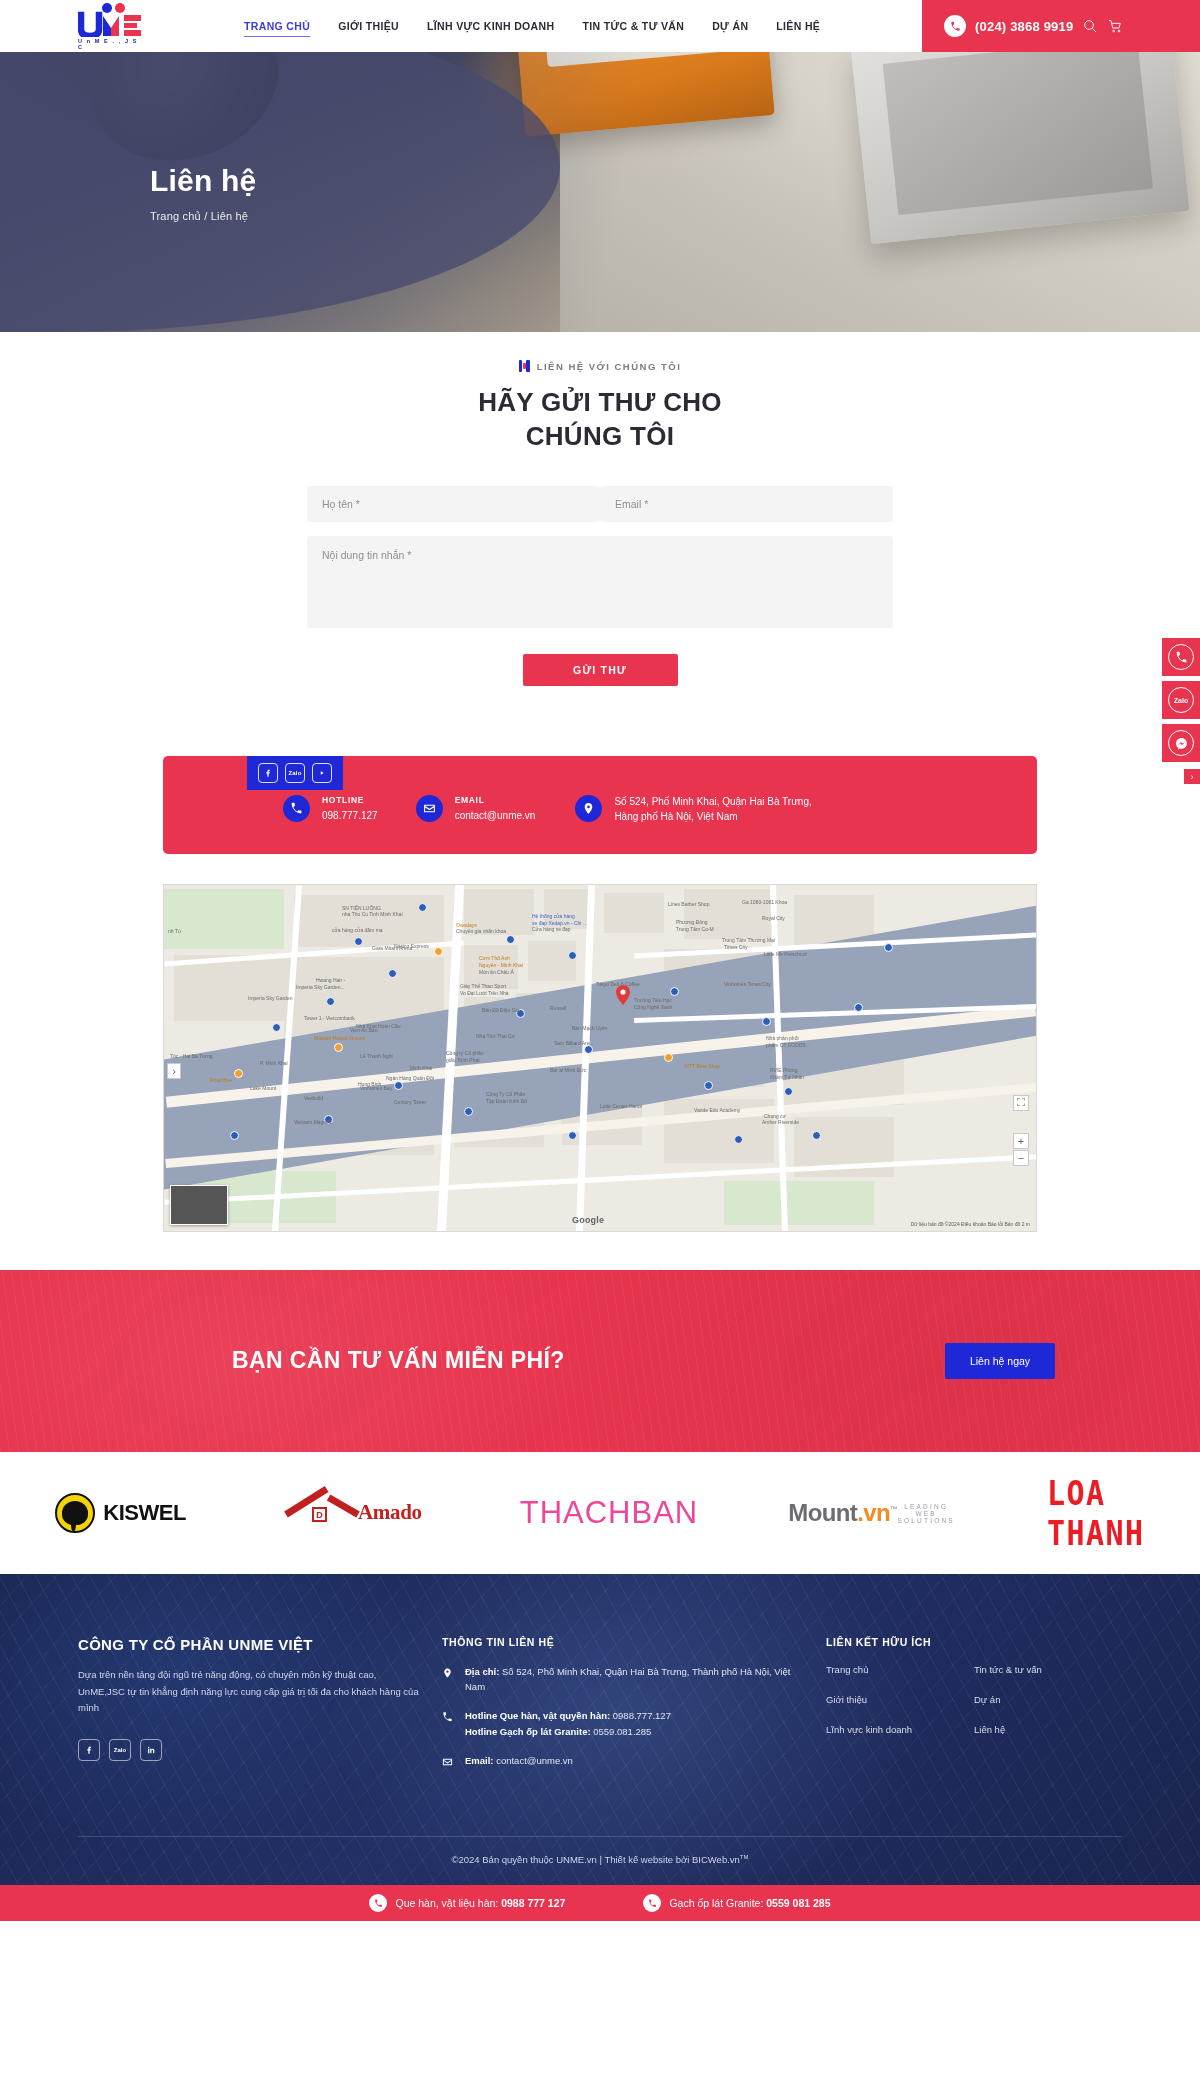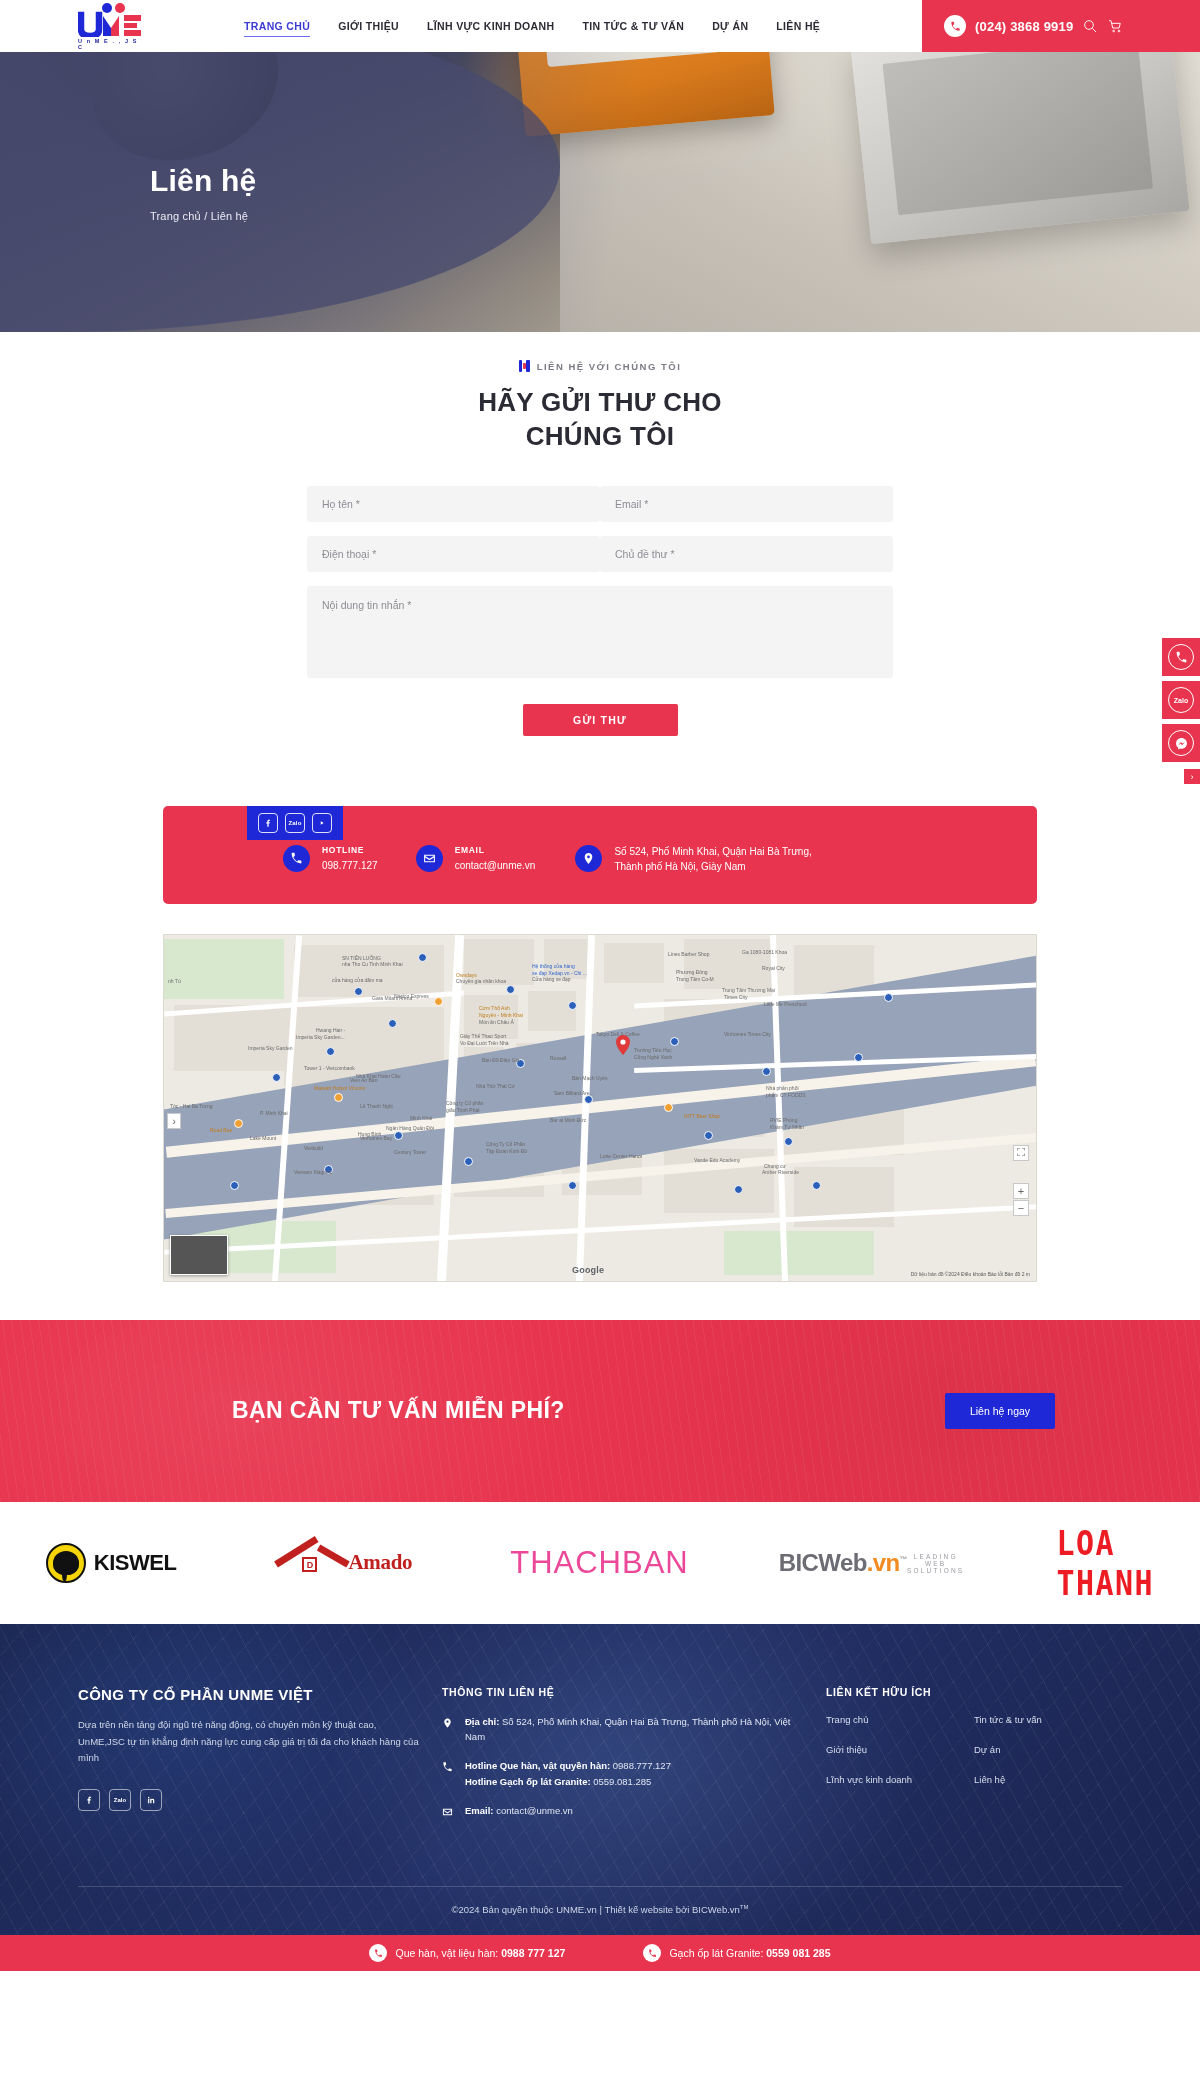--- a/index.html
+++ b/index.html
@@ -546,24 +546,20 @@
   </div>
   <h2 class="sec-title">
     <span>HÃY GỬI THƯ CHO</span><br>
     <span>CHÚNG TÔI</span>
   </h2>
 
   <form class="form-wrap">
     <div class="form-row">
       <input class="field" type="text" placeholder="Họ tên *" style="">
       <input class="field" type="email" placeholder="Email *" style="">
-    </div>
-    <div class="form-row">
-      <input class="field" type="tel" placeholder="Điện thoại *" style="">
-      <input class="field" type="text" placeholder="Chủ đề thư *" style="">
     </div>
     <div class="form-row">
       <textarea class="field" placeholder="Nội dung tin nhắn *" style=""></textarea>
     </div>
     <button class="submit-btn" type="submit">GỬI THƯ</button>
   </form>
 </section>
 
 <section class="info-zone">
   <div class="social-tab">
@@ -606,21 +602,21 @@
       </div>
     </div>
     <div class="info-item i3">
       <span class="info-circ">
         <svg viewBox="0 0 24 24" aria-hidden="true">
             <path d="M12 2C8.1 2 5 5.1 5 9c0 5.2 7 13 7 13s7-7.8 7-13c0-3.9-3.1-7-7-7zm0 9.5A2.5 2.5 0 1 1 12 6.5a2.5 2.5 0 0 1 0 5z"></path>
           </svg>
       </span>
       <div>
         <div class="info-val">Số 524, Phố Minh Khai, Quận Hai Bà Trưng,</div>
-        <div class="info-val">Thành phố Hà Nội, Giày Nam</div>
+        <div class="info-val">Hàng phố Hà Nội, Việt Nam</div>
       </div>
     </div>
   </div>
 </section>
 
 <section class="map-wrap">
   <div class="map-bg"></div>
 
   <div class="map-park" style="left:0px;top:4px;width:120px;height:60px;"></div>
   <div class="map-block" style="left:10px;top:70px;width:110px;height:66px;"></div>
@@ -784,21 +780,21 @@
     <span class="kis-txt">KISWEL</span>
   </div>
   <div class="plogo p-amado">
     <span class="amado-roof">
       <span class="amado-d">D</span>
     </span>
     <span class="amado-txt">Amado</span>
   </div>
   <div class="plogo p-thach">THACHBAN</div>
   <div class="plogo p-bic">
-    <div class="bic-main"><span class="g">BICWeb</span><span class="o">.vn</span><sup>™</sup></div>
+    <div class="bic-main"><span class="g">Mount</span><span class="o">.vn</span><sup>™</sup></div>
     <div class="bic-sub">LEADING WEB SOLUTIONS</div>
   </div>
   <div class="plogo p-loa">LOA THANH</div>
 </section>
 
 <footer class="footer">
   <div class="footer-bg"></div>
   <div class="footer-inner">
 
     <div class="fcol-1">

